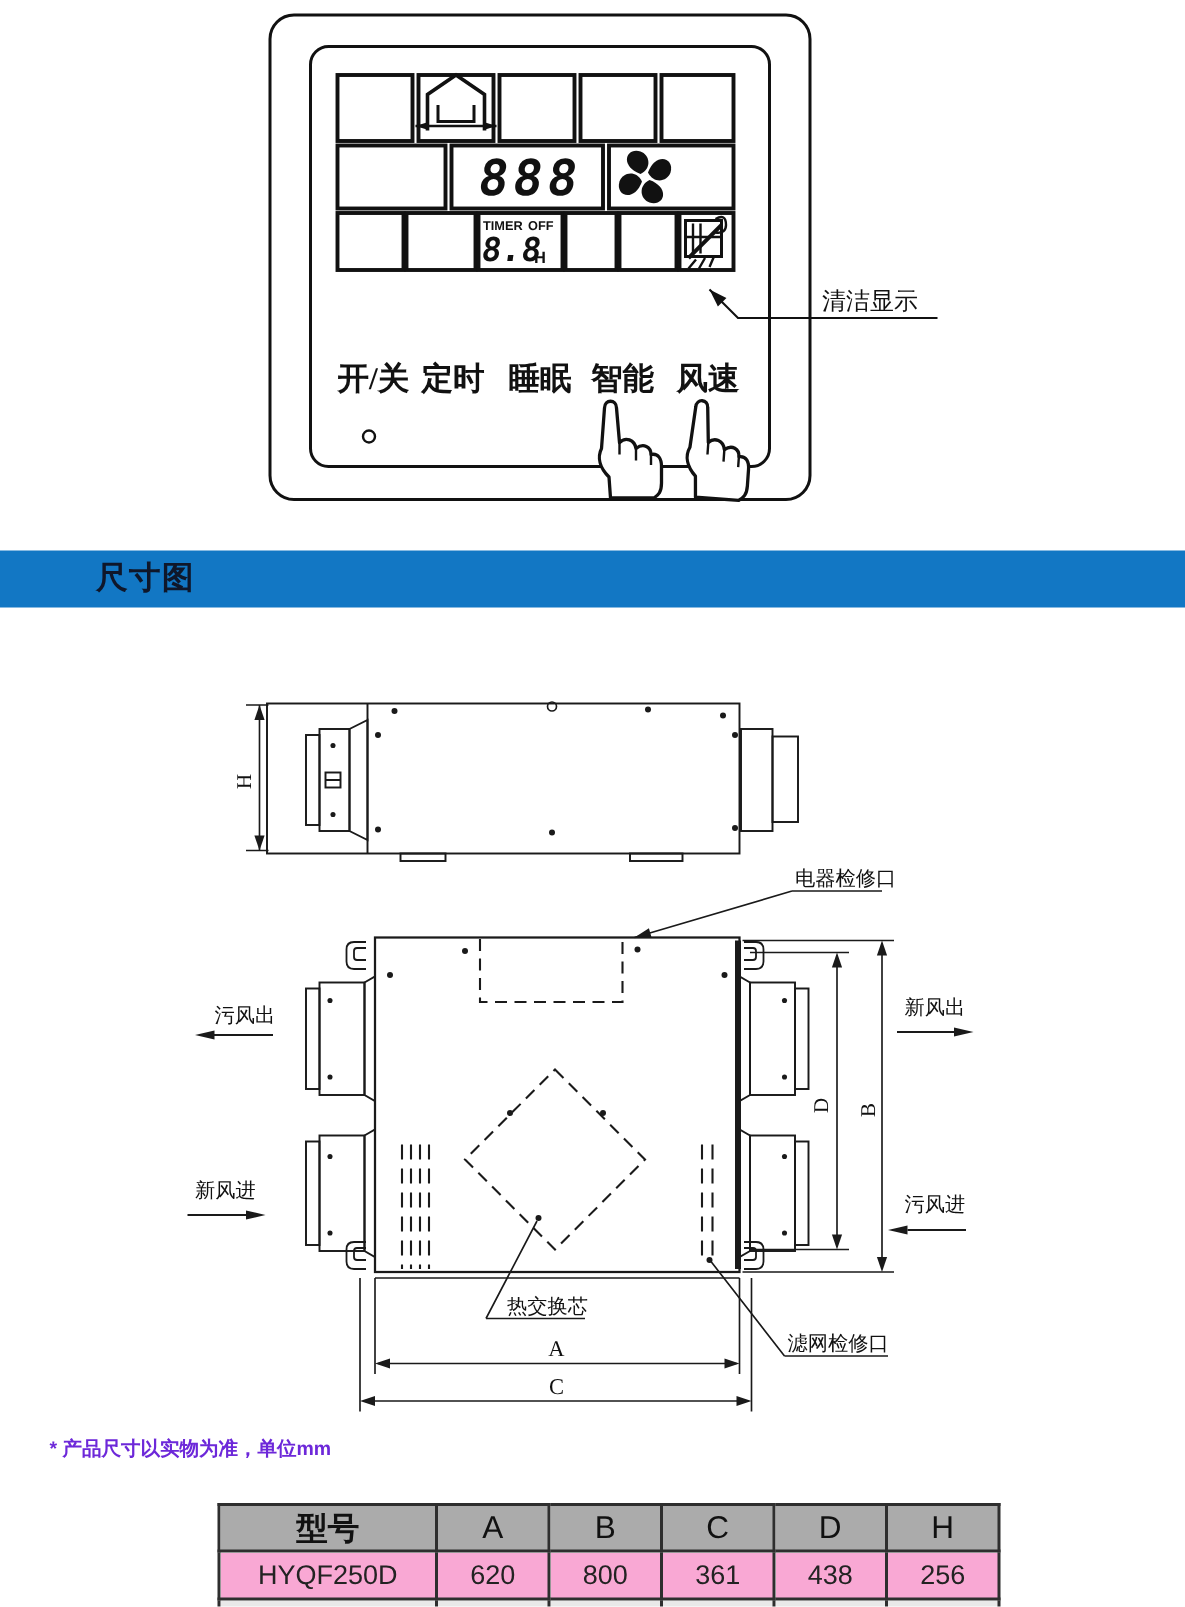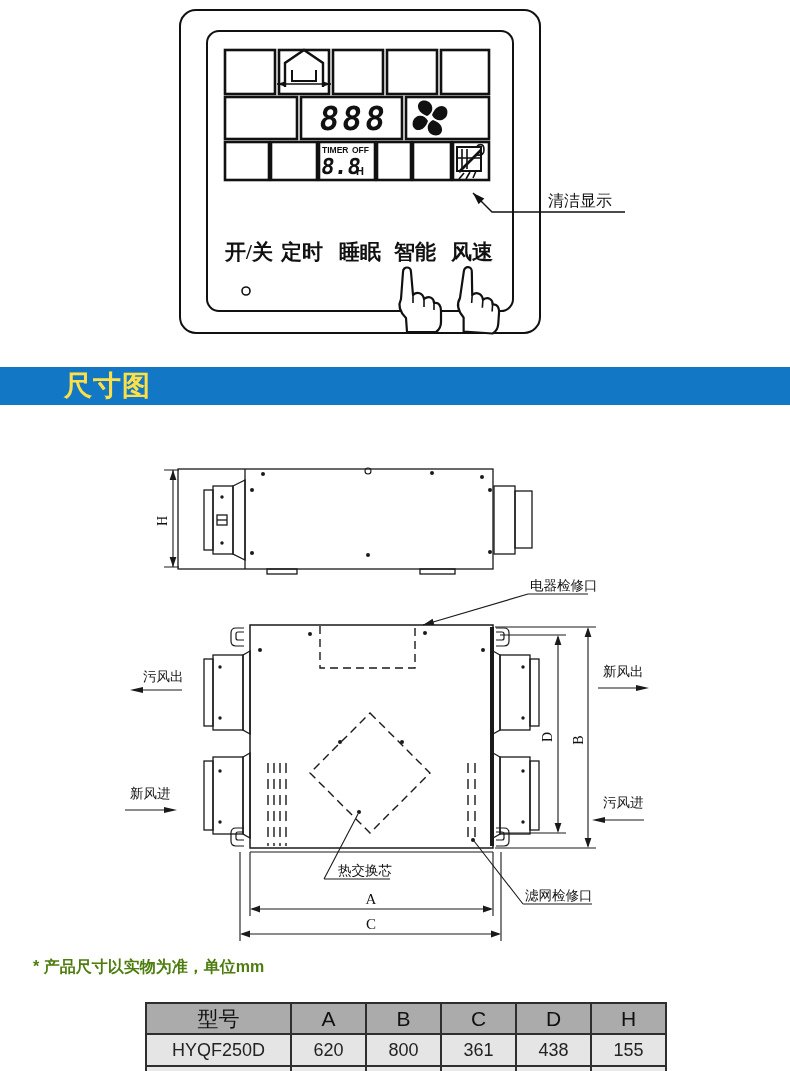--- a/index.html
+++ b/index.html
@@ -13,38 +13,38 @@
   .cjk{font-family:"Liberation Serif", serif;}
   .seg{font-family:"DejaVu Sans Mono", monospace;font-weight:bold;}
   #panel-svg{top:0;}
   #diagram-svg{top:440px;}
   .banner{
     position:absolute;left:0;top:367px;width:790px;height:38px;
     background:#1277c4;
   }
   .banner-title{
     position:absolute;left:64px;top:0;height:38px;line-height:38px;
-    color:#fde047;font-size:28px;font-weight:bold;letter-spacing:1px;
+    color:#0f172a;font-size:21px;font-weight:bold;letter-spacing:1px;
   }
   .note{
     position:absolute;left:33px;top:957px;width:700px;
-    font-size:16px;font-weight:bold;color:#4d7c0f;
+    font-size:13px;font-weight:bold;color:#6d28d9;
   }
   table.spec{
     position:absolute;left:145px;top:1002px;width:520px;
     border-collapse:collapse;table-layout:fixed;
     font-family:"Liberation Sans", sans-serif;
   }
   table.spec td{
     border:2px solid #2e2e2e;text-align:center;vertical-align:middle;
     padding:0;overflow:hidden;
   }
   tr.hdr td{background:#ababab;height:29px;font-size:21px;color:#111;}
-  tr.hdr td.model{font-weight:normal;font-size:21px;}
-  tr.datarow td{background:#e5e5e5;height:30px;font-size:18px;color:#232323;}
+  tr.hdr td.model{font-weight:bold;font-size:21px;}
+  tr.datarow td{background:#f9a8d4;height:30px;font-size:18px;color:#232323;}
   tr.stub td{background:#e9e9e9;height:8px;}
   col.c-model{width:145px;} col.c-dim{width:75px;}
 </style>
 </head>
 <body>
 
 <svg id="panel-svg" width="790" height="360" viewBox="0 0 790 360">
   <g fill="none" stroke="#111" stroke-width="2">
     <rect x="180" y="10" width="360" height="323" rx="16"></rect>
     <rect x="207" y="31" width="306" height="280" rx="12"></rect>
@@ -319,21 +319,21 @@
     <td>C</td>
     <td>D</td>
     <td>H</td>
   </tr>
   <tr class="datarow">
     <td>HYQF250D</td>
     <td>620</td>
     <td>800</td>
     <td>361</td>
     <td>438</td>
-    <td>155</td>
+    <td>256</td>
   </tr>
   <tr class="stub">
     <td></td>
         <td></td>
         <td></td>
         <td></td>
         <td></td>
         <td></td>
   </tr>
 </tbody>

